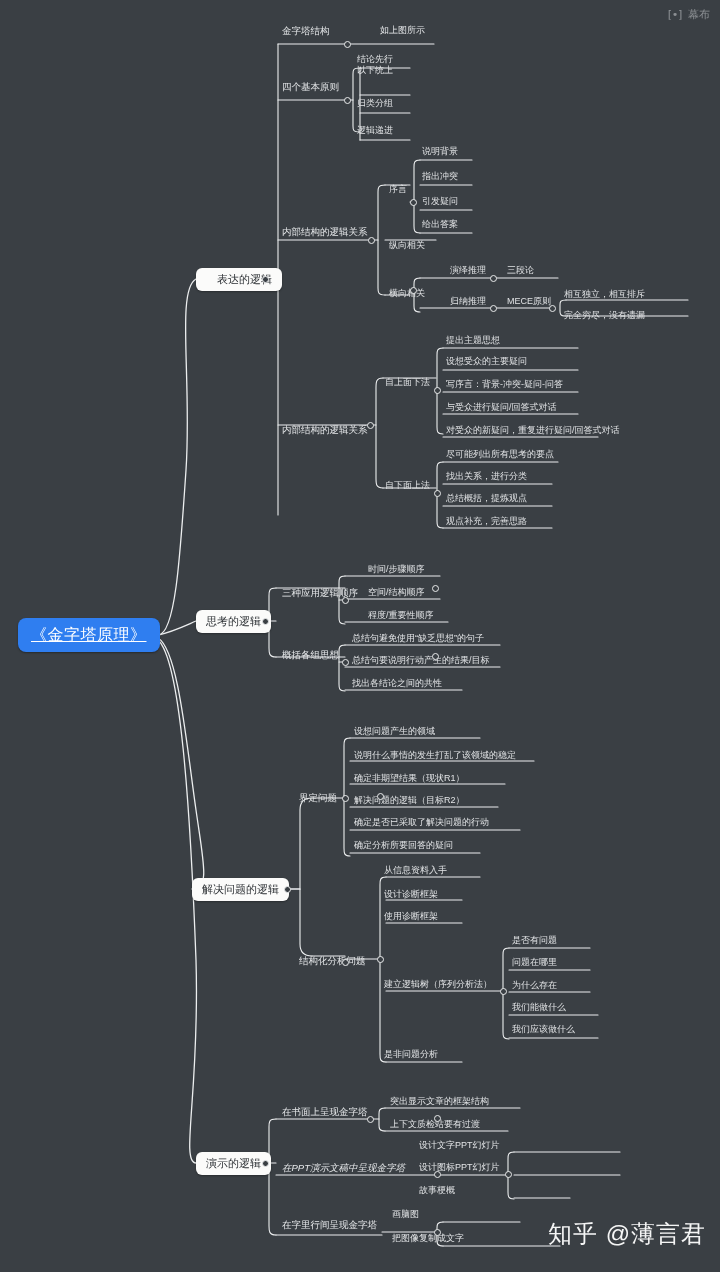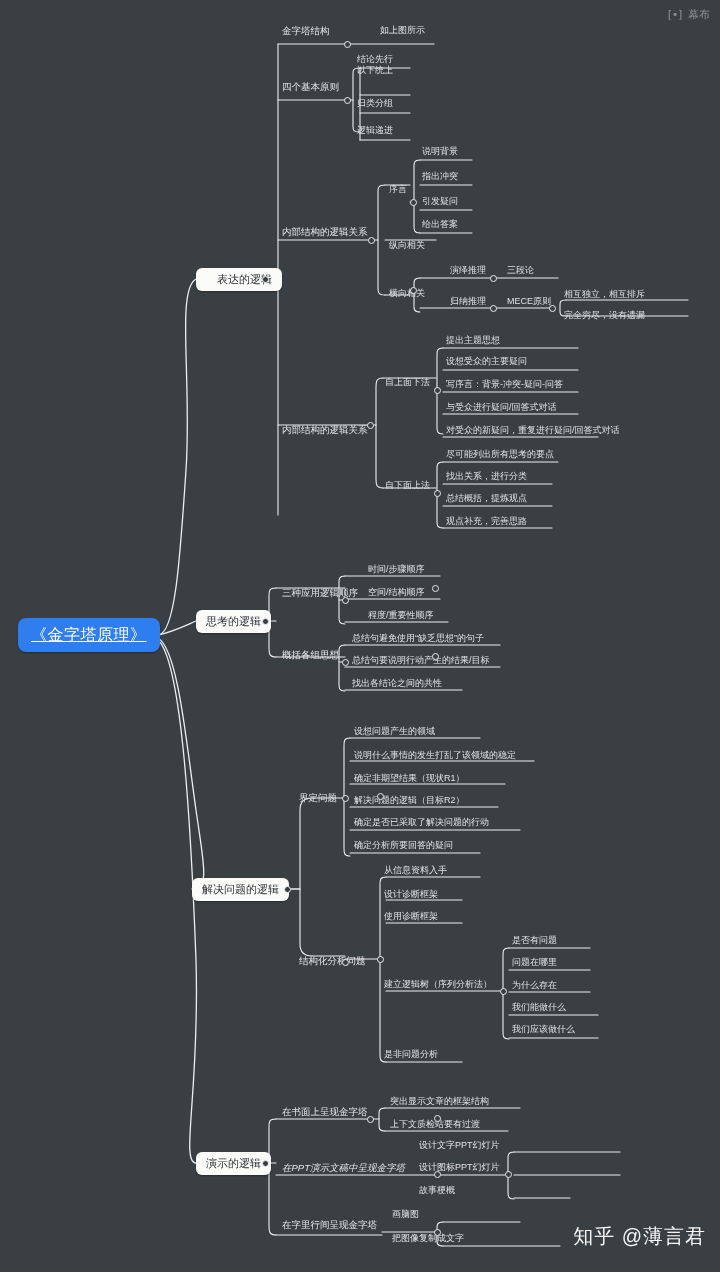--- a/index.html
+++ b/index.html
@@ -94,21 +94,21 @@
   }
   .footer .hl { color: #b4783f; }
   .footer .fglyph {
     font-family: "DejaVu Sans Mono", monospace;
     letter-spacing: -1px;
     color: #b4783f;
   }
   .watermark {
     position: absolute;
     right: 14px; bottom: 22px;
-    font-size: 20px;
+    font-size: 24px;
     color: #ffffff;
     opacity: .95;
     letter-spacing: 1px;
     z-index: 9;
   }
 </style>
 </head>
 <body>
 
 <div id="stage">

